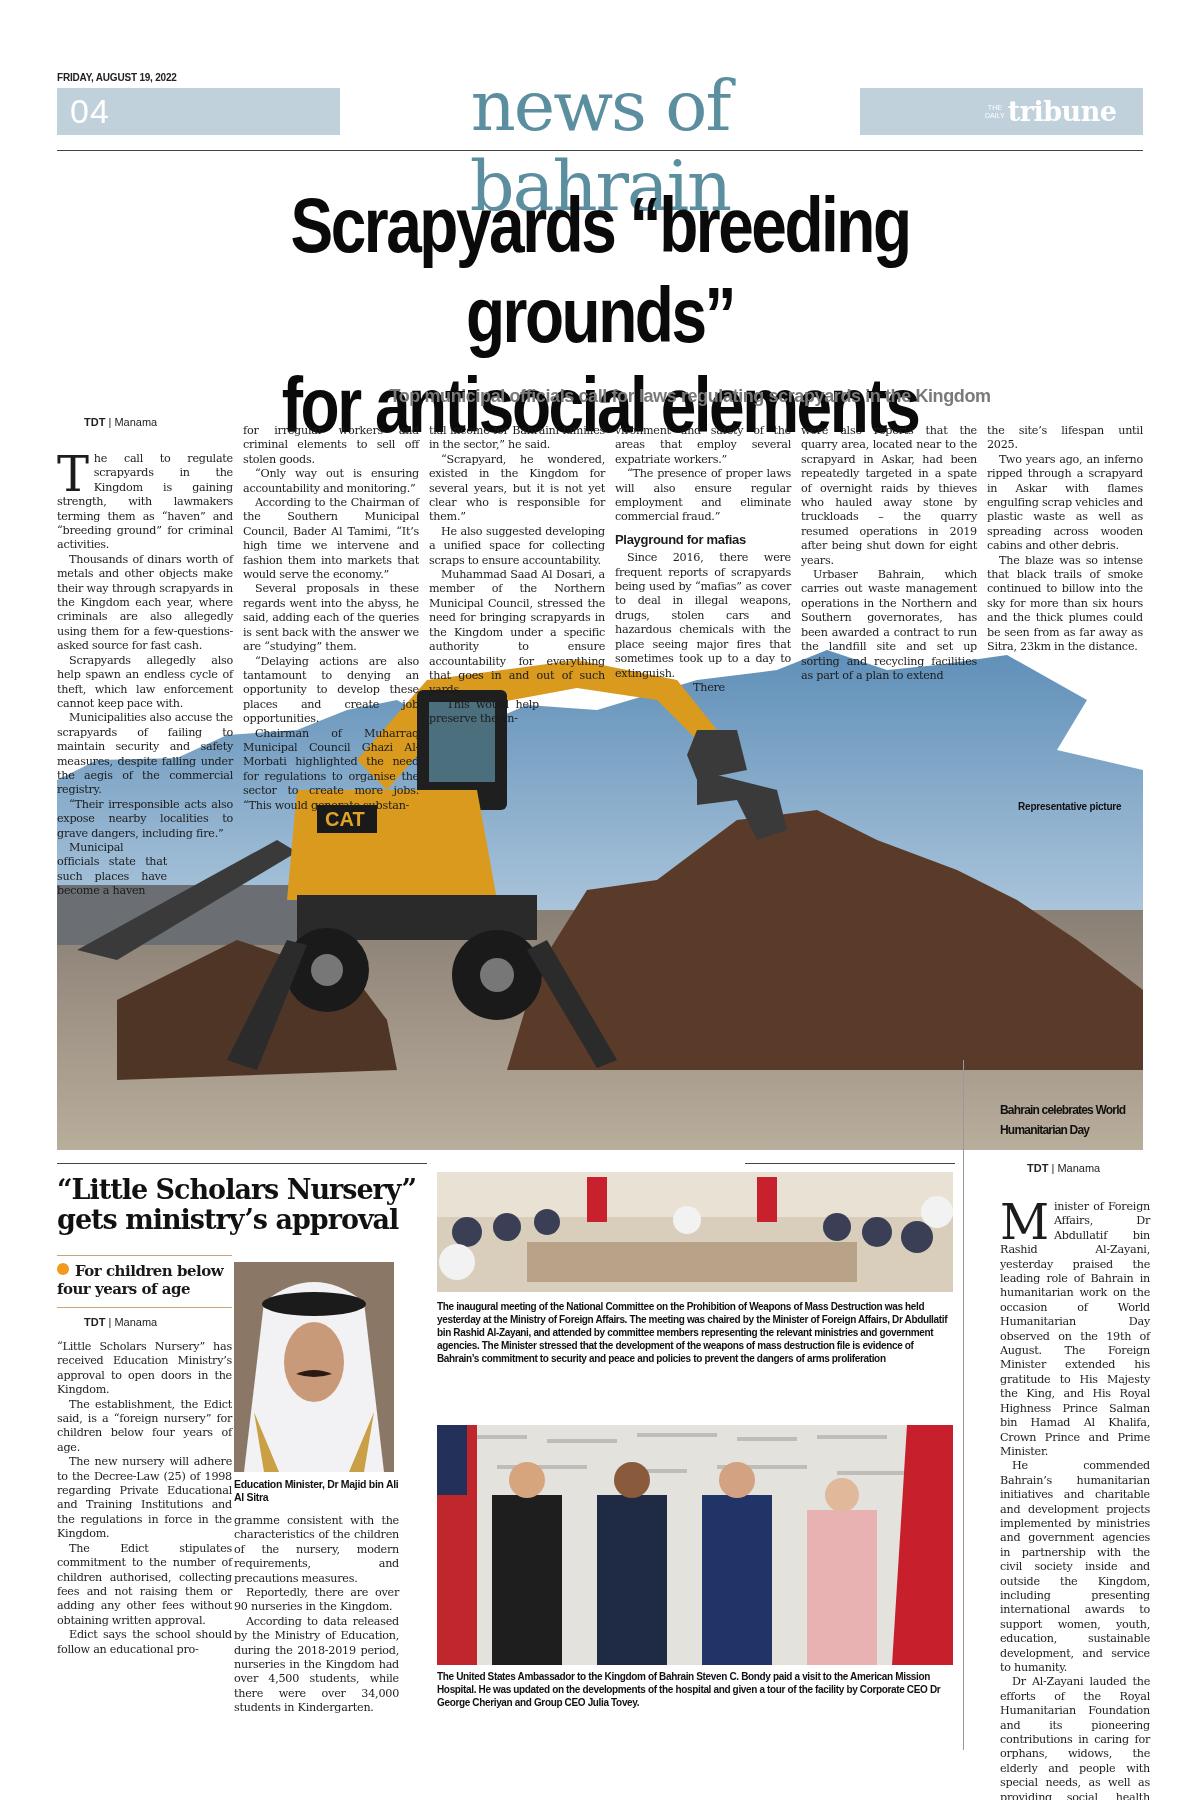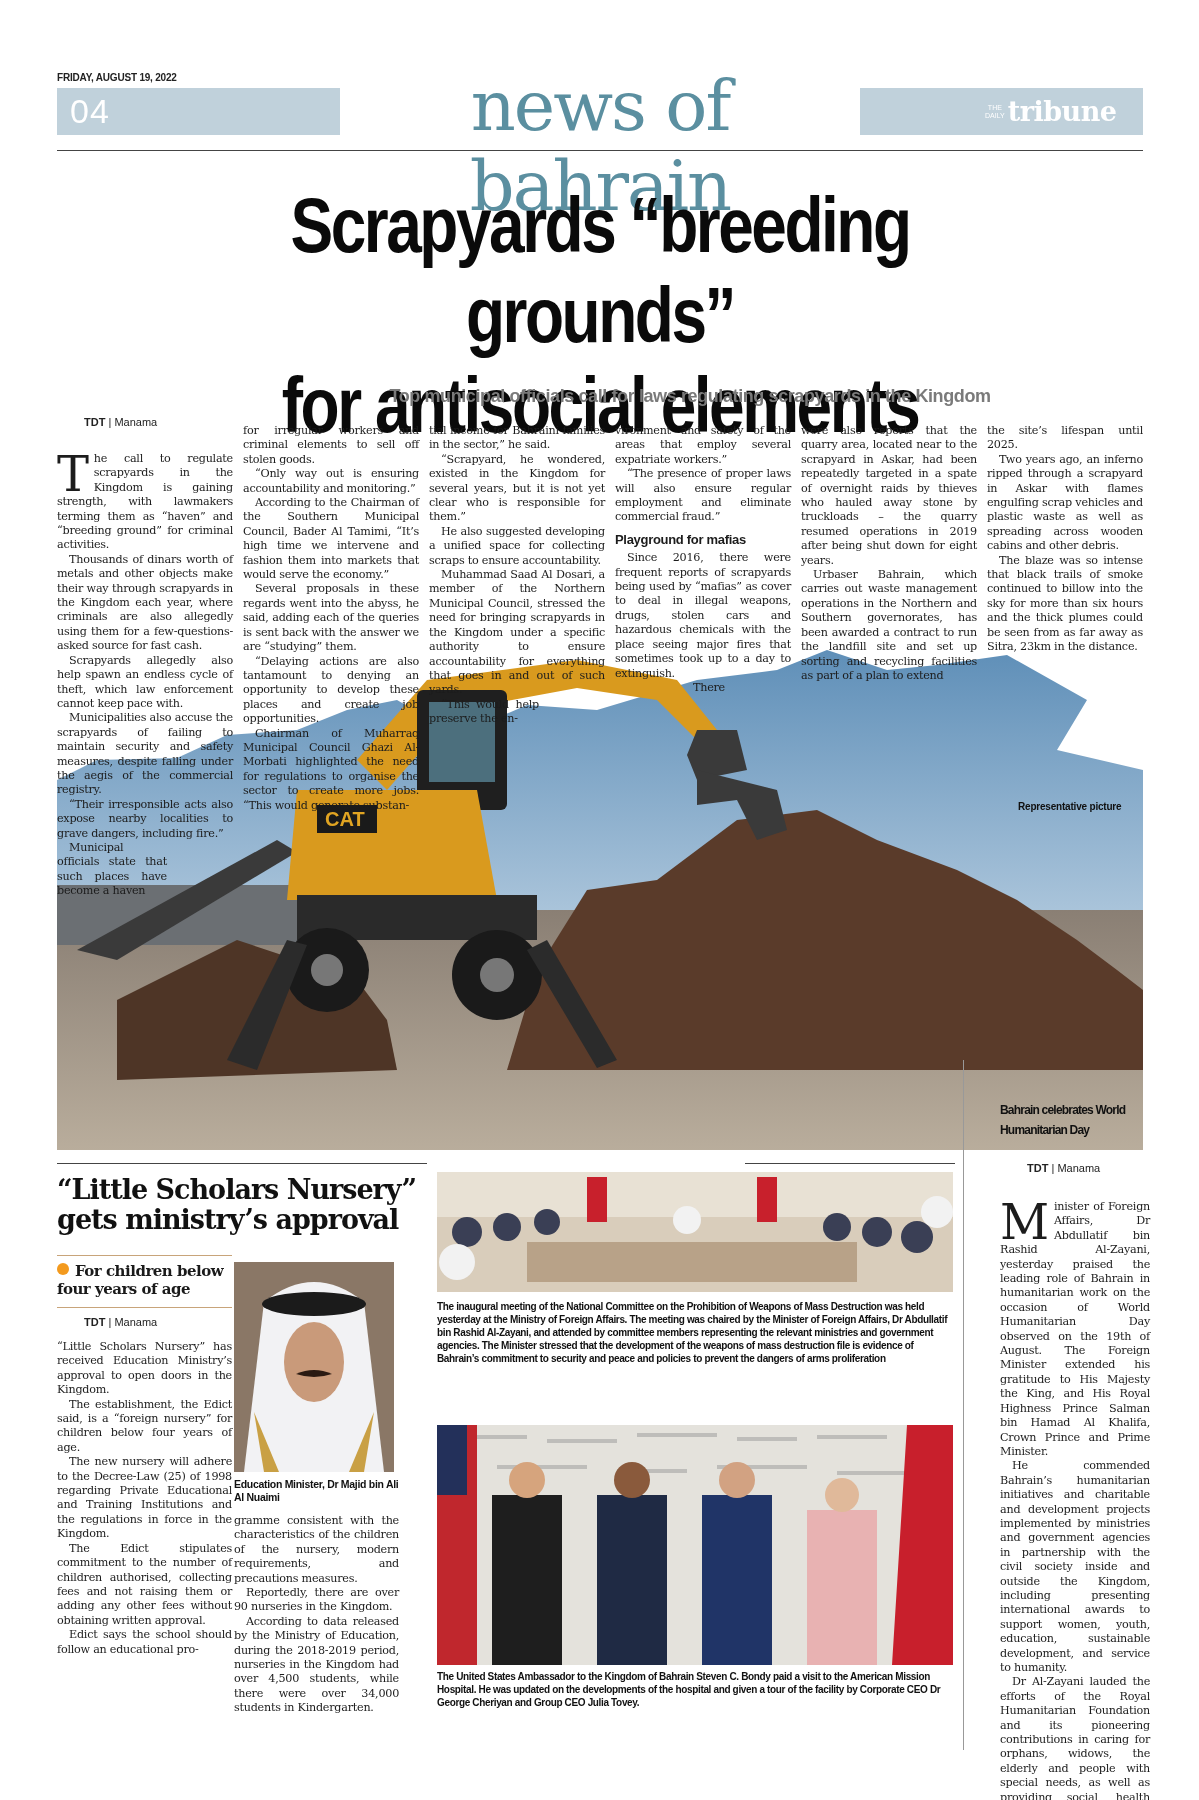--- a/index.html
+++ b/index.html
@@ -168,21 +168,21 @@
 
 <svg class="abs minister-photo" viewBox="0 0 160 210" preserveAspectRatio="none">
   <rect width="160" height="210" fill="#8a7766"></rect>
   <path d="M30,40 Q80,0 130,40 L150,210 L10,210 Z" fill="#f2f2f4"></path>
   <ellipse cx="80" cy="42" rx="52" ry="12" fill="#1b1b1b"></ellipse>
   <ellipse cx="80" cy="100" rx="30" ry="40" fill="#c99a7a"></ellipse>
   <path d="M62,112 Q80,104 98,112 Q80,118 62,112 Z" fill="#2a1a12"></path>
   <path d="M20,150 L45,210 L30,210 Z" fill="#c9a045"></path>
   <path d="M140,150 L115,210 L130,210 Z" fill="#c9a045"></path>
 </svg>
-<div class="abs minister-caption">Education Minister, Dr Majid bin Ali Al Nuaimi</div>
+<div class="abs minister-caption">Education Minister, Dr Majid bin Ali Al Sitra</div>
 
 <div class="abs col" style="left:57px; top:1340px; width:175px;">
   <p class="noind" style="text-indent:0;">“Little Scholars Nursery” has received Education Ministry’s approval to open doors in the Kingdom.</p>
   <p>The establishment, the Edict said, is a “foreign nursery” for children below four years of age.</p>
   <p>The new nursery will adhere to the Decree-Law (25) of 1998 regarding Private Educational and Training Institutions and the regulations in force in the Kingdom.</p>
   <p>The Edict stipulates commitment to the number of children authorised, collecting fees and not raising them or adding any other fees without obtaining written approval.</p>
   <p>Edict says the school should follow an educational pro-</p>
 </div>
 
 <div class="abs col" style="left:234px; top:1514px; width:165px;">

